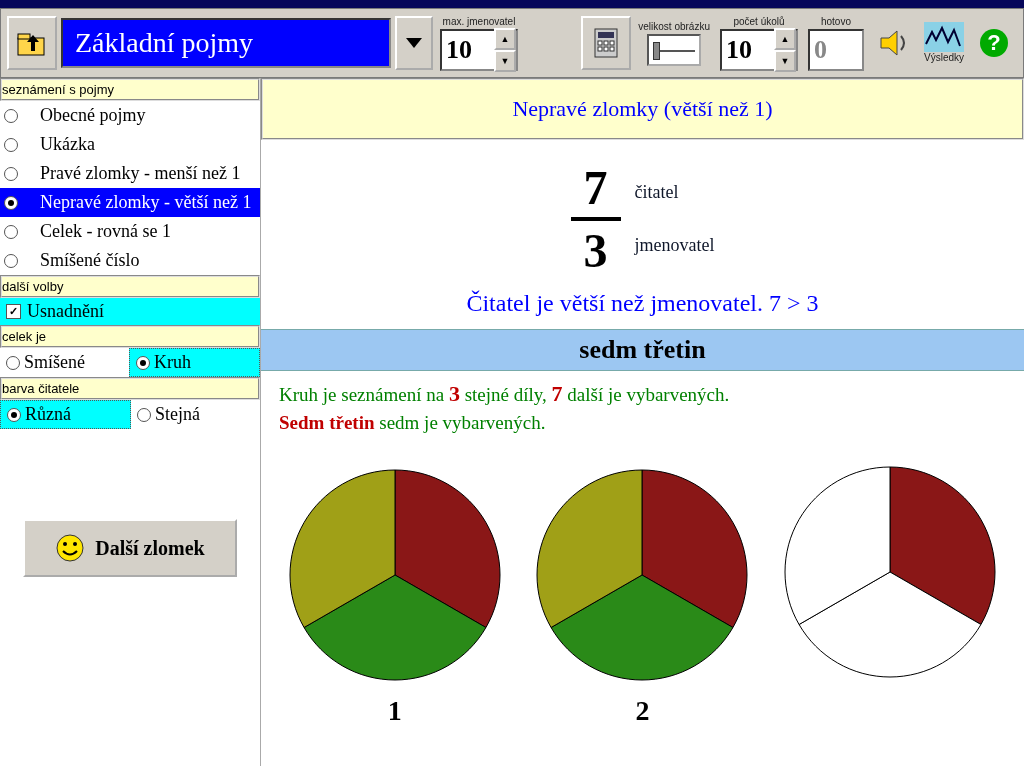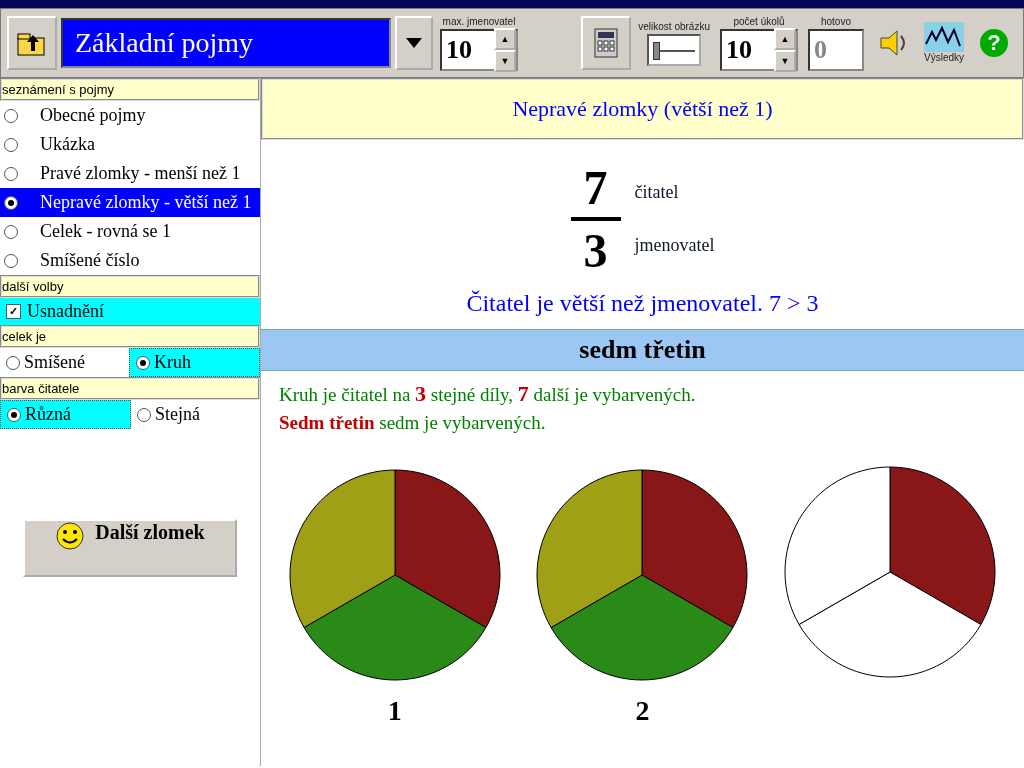--- a/index.html
+++ b/index.html
@@ -25,21 +25,21 @@
 .radio-row{display:flex;align-items:center;padding:3px 3px;border:1px solid transparent;cursor:pointer;gap:22px}
 .radio-row.sel{background:#0000ff;color:#fff}
 .radio-dot{width:12px;height:12px;border:1px solid #555;border-radius:50%;background:#fff;display:inline-flex;align-items:center;justify-content:center;flex-shrink:0}
 .radio-dot.on::after{content:"";width:6px;height:6px;background:#000;border-radius:50%}
 .check-row{display:flex;align-items:center;padding:3px 6px;gap:6px;cursor:pointer}
 .check-row.hl{background:#00ffff}
 .checkbox{width:13px;height:13px;border:1px solid #555;background:#fff;display:inline-flex;align-items:center;justify-content:center;font-size:11px;font-weight:bold;color:#000;flex-shrink:0}
 .shape-row{display:flex}
 .shape-row>div{flex:1;display:flex;align-items:center;padding:3px 6px;gap:4px;cursor:pointer}
 .shape-row .hl{background:#00ffff;border:1px dotted #555}
-.next-btn{margin:90px auto 18px;width:210px;height:54px;background:#d4d0c8;border:2px outset #fff;display:flex;justify-content:center;gap:10px;cursor:pointer;font-size:20px;font-weight:bold}
+.next-btn{margin:90px auto 18px;width:210px;height:54px;background:#d4d0c8;border:2px outset #fff;display:flex;align-items:center;justify-content:center;gap:10px;cursor:pointer;font-size:20px;font-weight:bold}
 .main{flex:1;display:flex;flex-direction:column}
 .main-title{background:#ffffcc;color:#0000ff;font-size:22px;text-align:center;padding:16px 0;border:2px groove #ddd}
 .frac-area{display:flex;align-items:center;justify-content:center;gap:14px;padding:20px 0 6px}
 .frac{display:flex;flex-direction:column;align-items:center;font-size:48px;font-weight:bold}
 .frac .bar{width:50px;height:4px;background:#000;margin:2px 0}
 .flabels{display:flex;flex-direction:column;gap:32px;color:#0f172a;font-size:18px}
 .statement{color:#0000ff;font-size:24px;text-align:center;padding:6px 12px 12px}
 .words{background:#9cc7f2;font-size:26px;font-weight:bold;text-align:center;padding:5px 0;border-top:1px solid #7aa;border-bottom:1px solid #7aa}
 .desc{padding:8px 18px;font-size:19px;color:#008000;line-height:1.4}
 .desc .em{color:#c00000;font-weight:bold;font-size:22px}
@@ -222,21 +222,21 @@
       </div>
       <div class="flabels">
         <div>čitatel</div>
         <div>jmenovatel</div>
       </div>
     </div>
     <div class="statement">Čitatel je větší než jmenovatel.  7 &gt; 3</div>
     <div class="words">sedm třetin</div>
     <div class="desc">
       <div>
-        <span>Kruh je čitatel na </span><span class="em">3</span><span> stejné díly, </span><span class="em">7</span><span> další je vybarvených.</span>
+        <span>Kruh je seznámení na </span><span class="em">3</span><span> stejné díly, </span><span class="em">7</span><span> další je vybarvených.</span>
       </div>
       <div>
         <span class="red">Sedm třetin</span><span> sedm je vybarvených.</span>
       </div>
     </div>
     <div class="circles" id="circles">
         <div class="circle-wrap">
           <svg class="pie" viewBox="0 0 220 220">
             <path d="M110 110 L110 5 A105 105 0 0 1 200.93266739736606 162.5 Z" fill="#8a1717" stroke="#000" stroke-width="1"></path>
             <path d="M110 110 L200.93266739736606 162.5 A105 105 0 0 1 19.06733260263394 162.5 Z" fill="#2a8a18" stroke="#000" stroke-width="1"></path>

